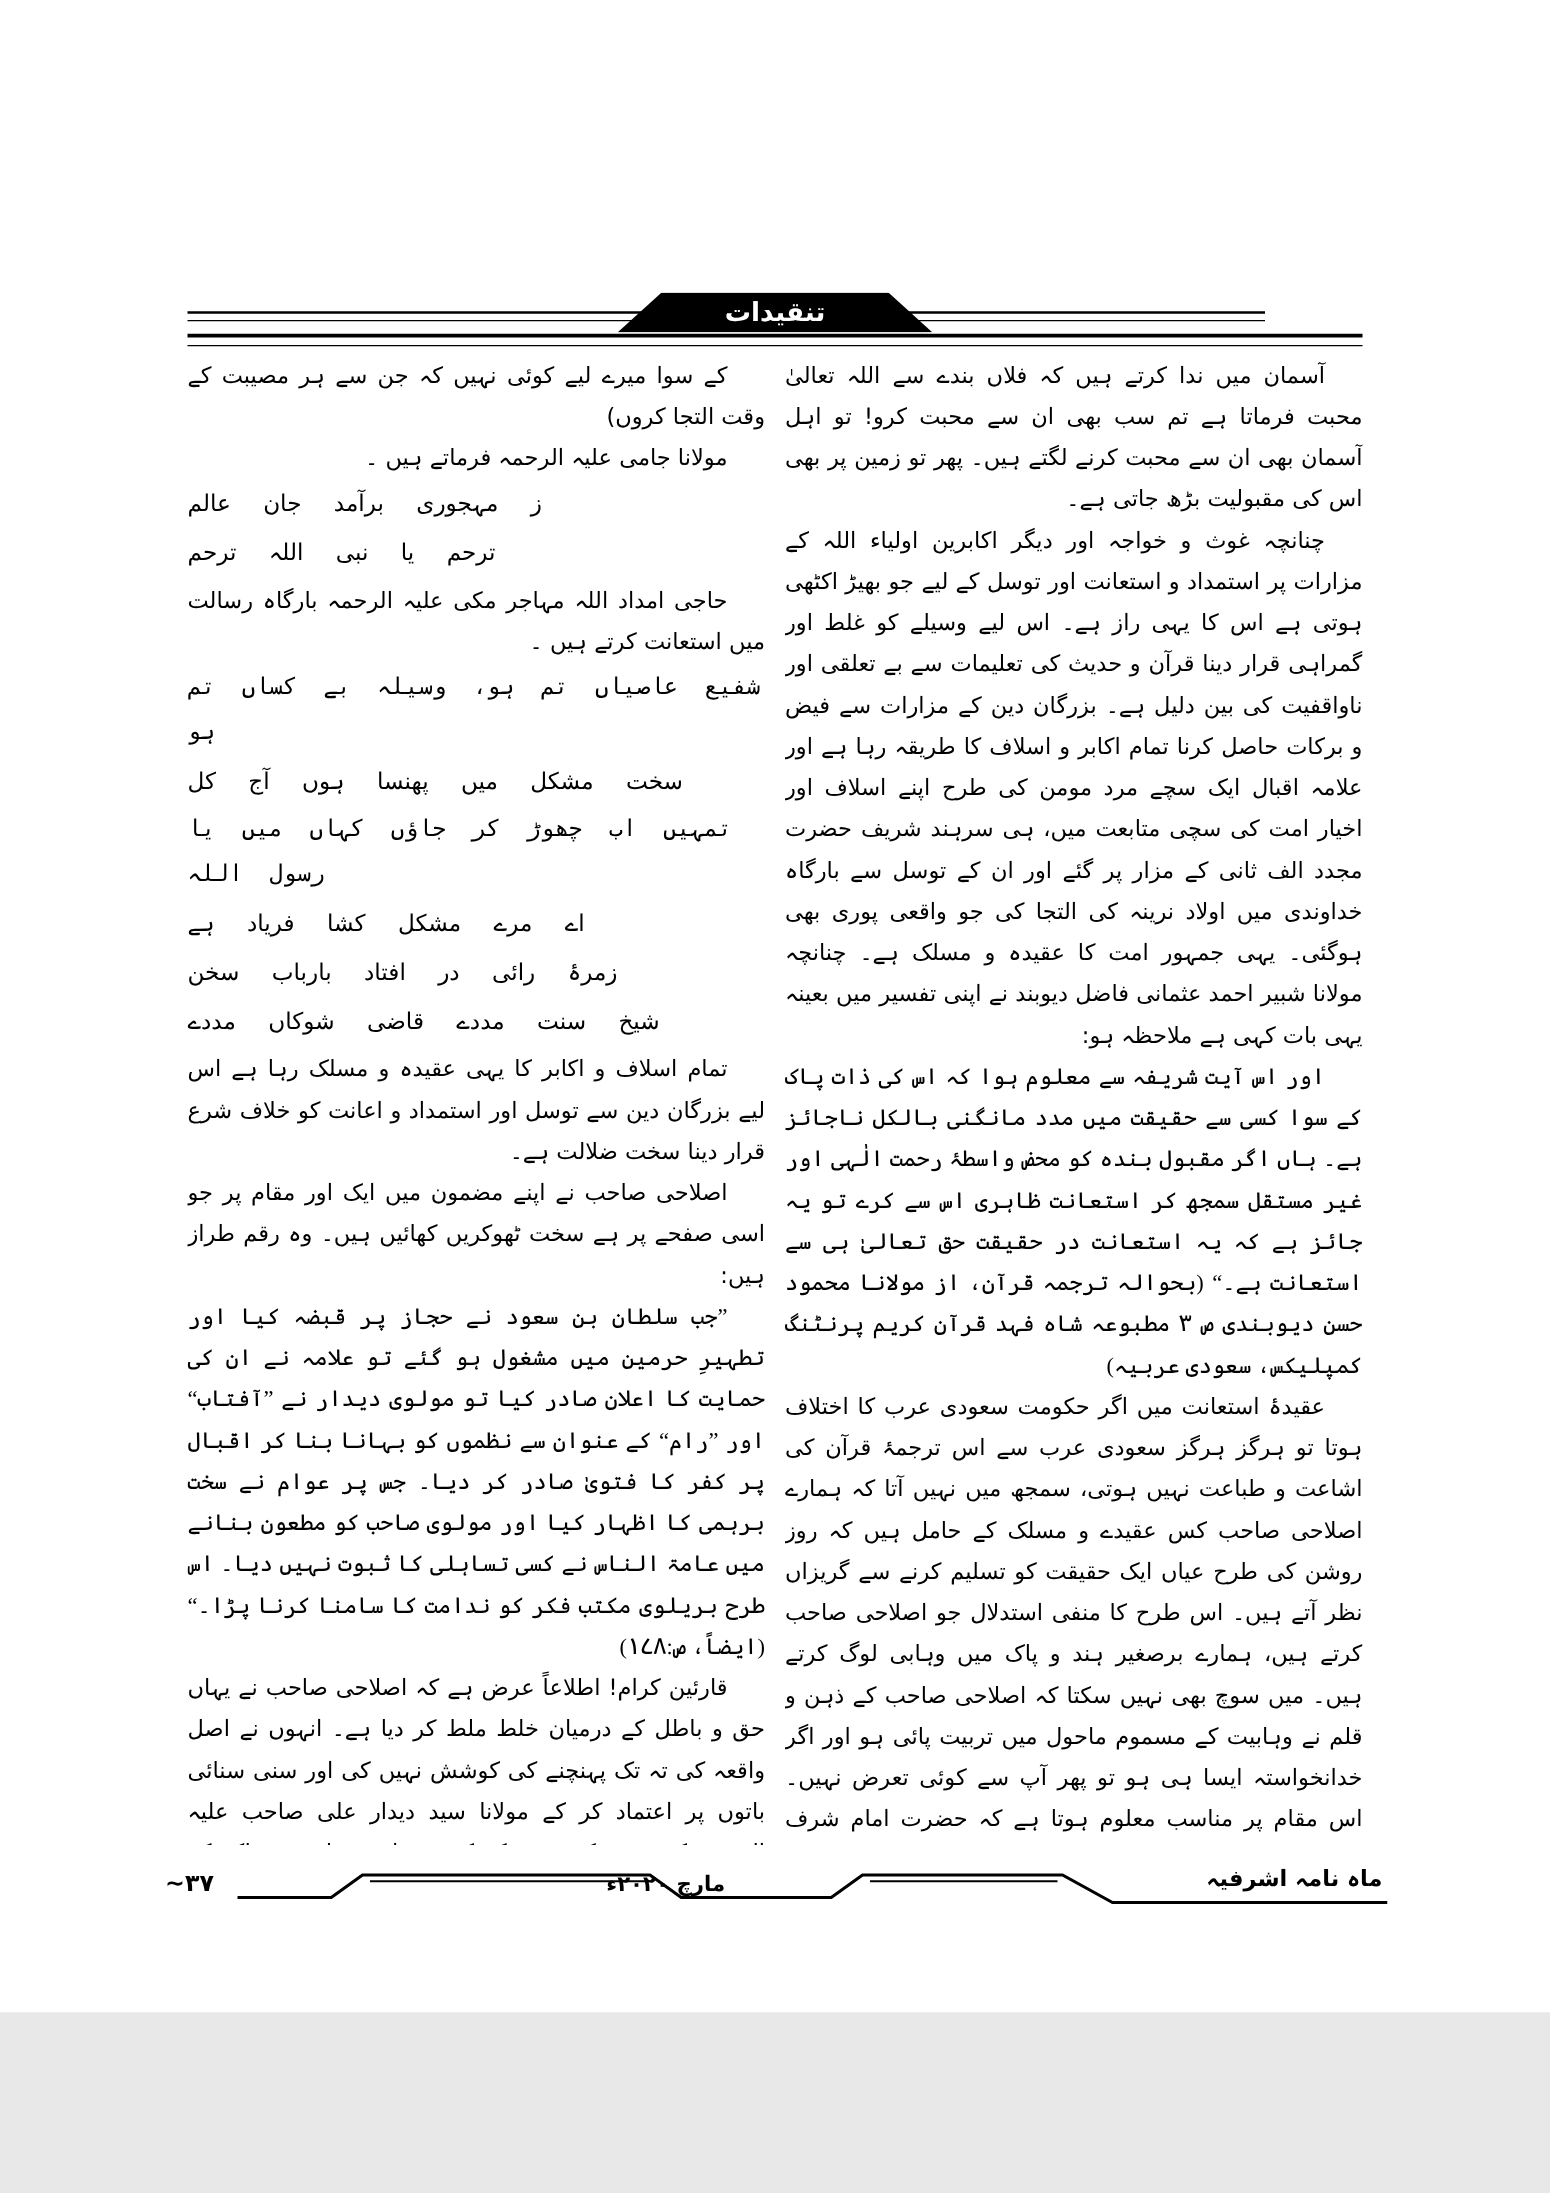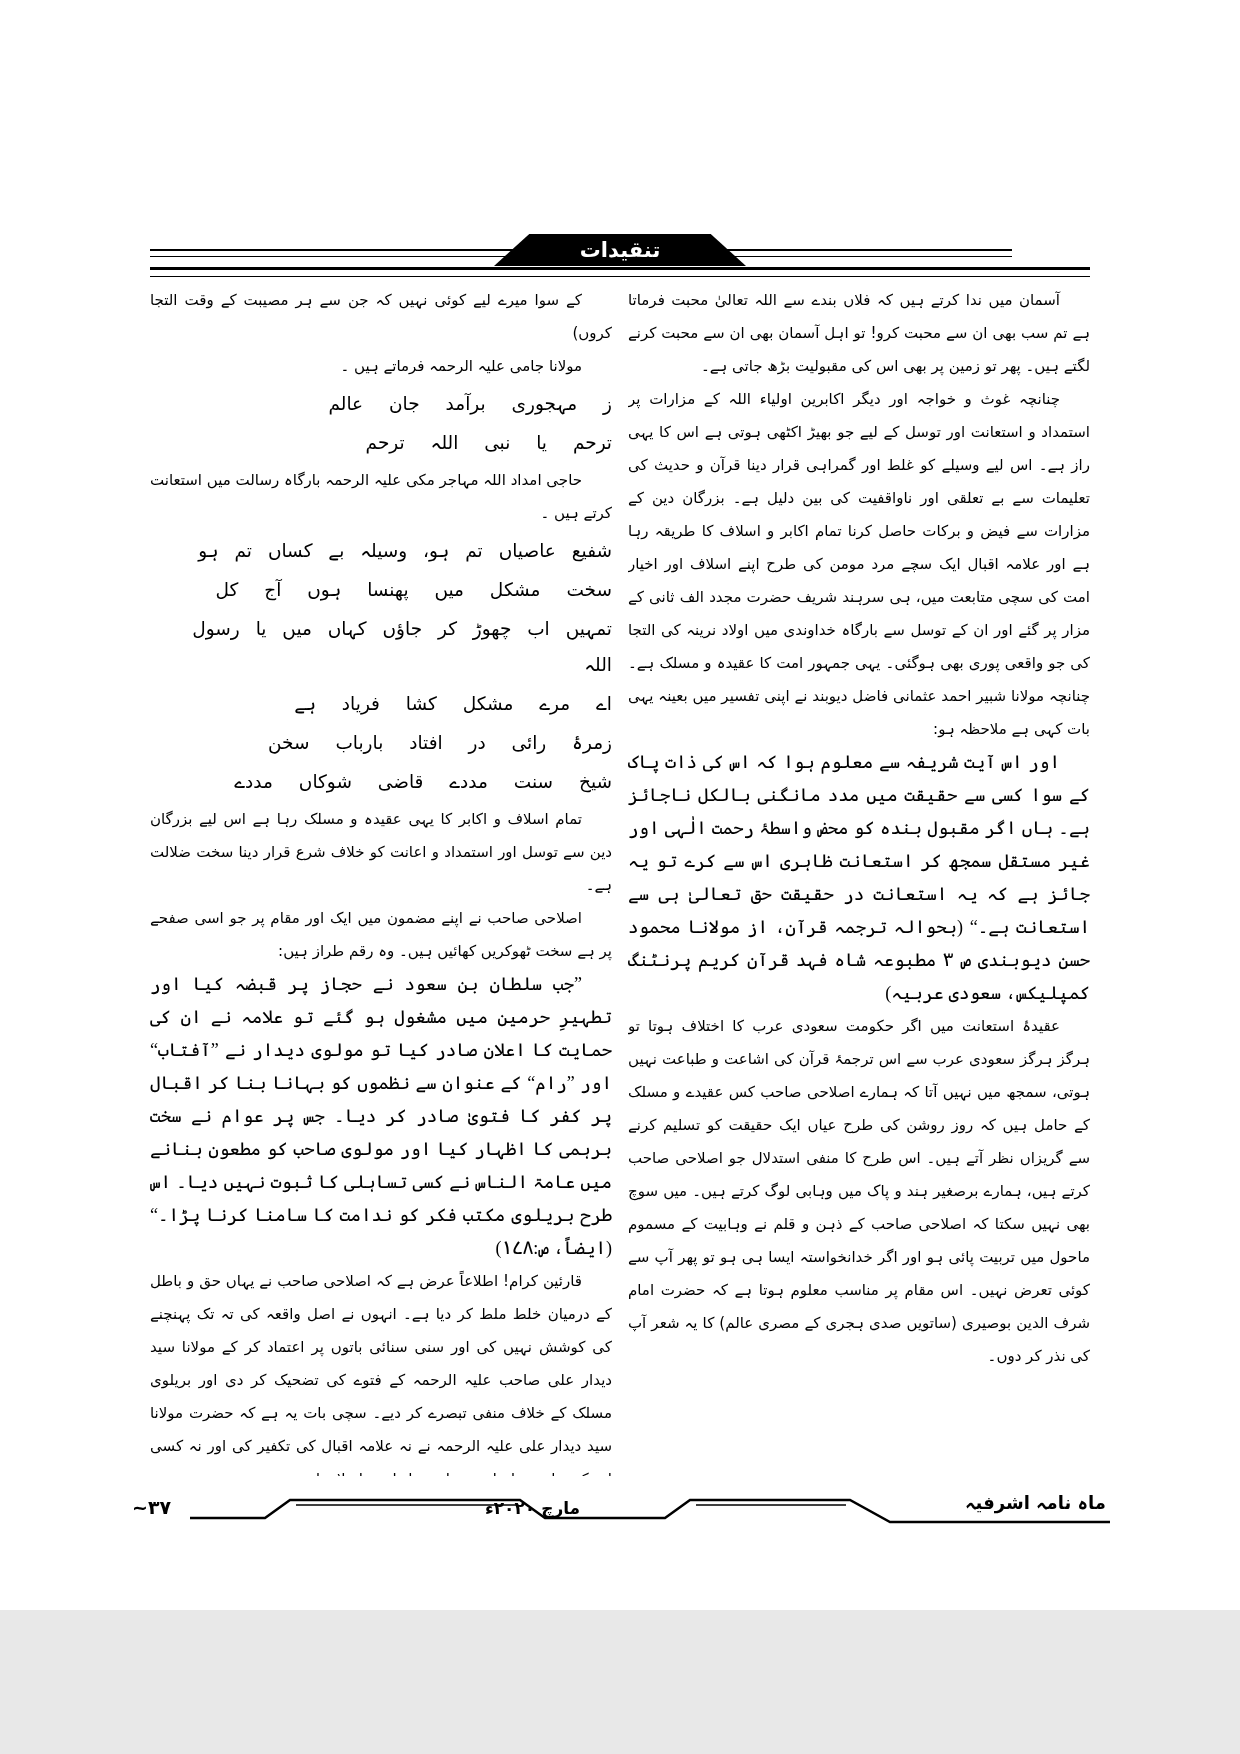--- a/index.html
+++ b/index.html
@@ -17,26 +17,26 @@
     border-top:3px solid #000;border-bottom:1px solid #000;}
   .cartouche{position:absolute;top:-2px;left:50%;transform:translateX(-50%);
     width:252px;height:32px;background:#000;
     clip-path:polygon(14% 0,86% 0,100% 100%,0 100%);
     display:flex;align-items:center;justify-content:center;z-index:2;}
   .cartouche span{color:#fff;font-weight:bold;font-size:21px;letter-spacing:1px;}
   
   .columns{position:absolute;top:284px;right:150px;left:150px;height:1192px;
     display:flex;gap:16px;overflow:hidden;}
   .col{flex:1 1 0;overflow:hidden;}
-  .para{margin:0;font-size:15px;line-height:33px;text-align:justify;
+  .para{margin:0;font-size:18px;line-height:33px;text-align:justify;
     text-indent:30px;}
   .quote{margin:0;font-size:18px;line-height:33px;text-align:justify;text-indent:30px;font-family:Liberation Serif, serif;}
-  .verse{margin:3px 0;font-size:18.5px;line-height:36px;text-align:right;text-indent:0;}
+  .verse{margin:3px 0;font-size:18.5px;line-height:36px;text-align:left;text-indent:0;}
   .verse-spread{word-spacing:20px;}
-  .verse-wide{word-spacing:10px;}
+  .verse-wide{word-spacing:10px;font-family:Liberation Mono, monospace;}
   
   .page-footer{position:absolute;top:1492px;left:130px;right:130px;height:46px;}
   .page-footer svg{position:absolute;inset:0;width:100%;height:100%;}
   .footer-label{position:absolute;font-weight:bold;font-size:18px;white-space:nowrap;}
   .footer-right{right:4px;top:0px;}
   .footer-center{left:355px;top:6px;width:170px;text-align:left;font-size:17px;}
   .footer-left{left:2px;top:4px;font-size:19px;}
 </style>
 </head>
 <body>

